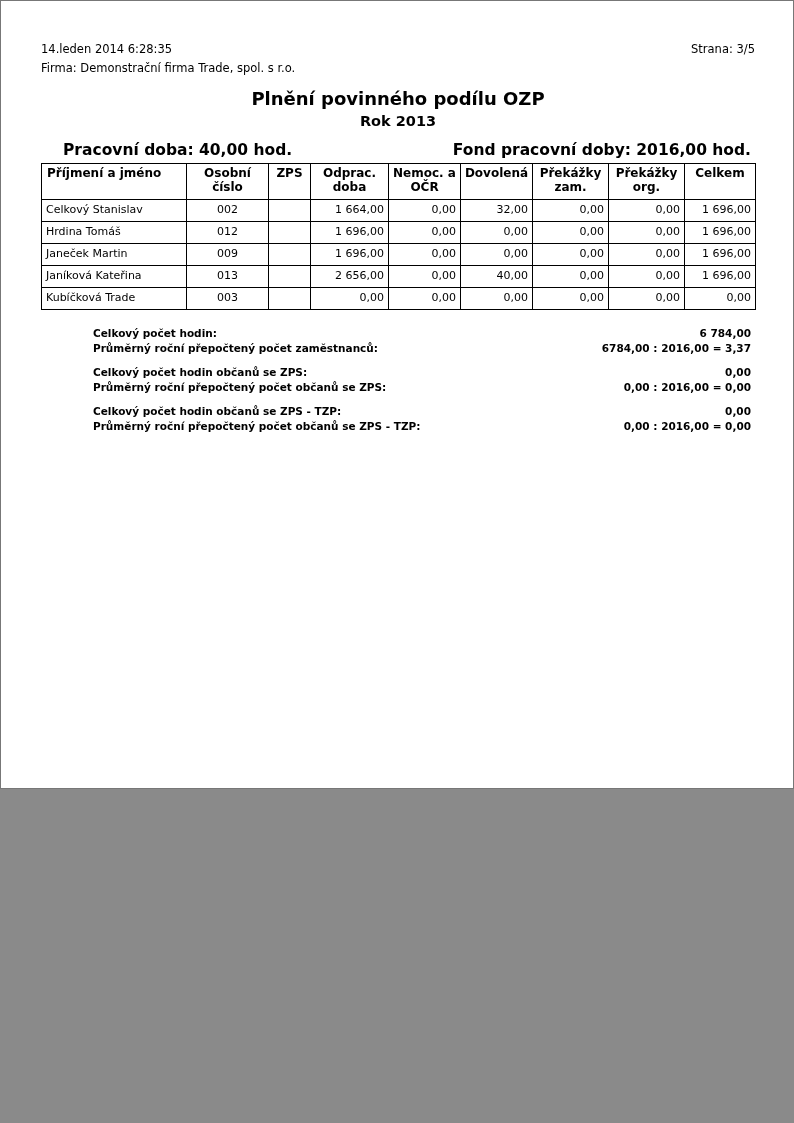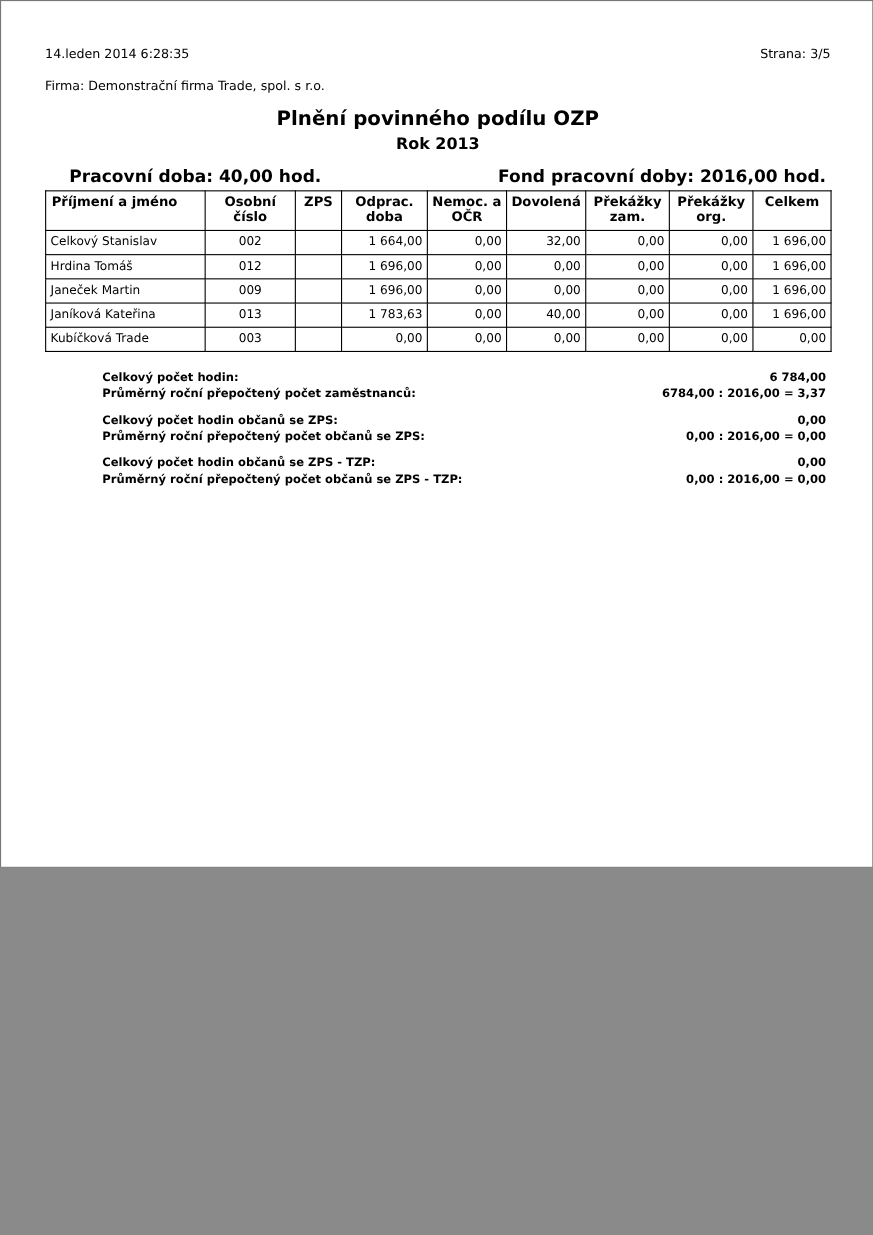--- a/index.html
+++ b/index.html
@@ -29,21 +29,21 @@
   .meta-row {
     display: flex;
     justify-content: space-between;
     align-items: baseline;
     font-size: 11.5px;
     color: #000;
   }
   .meta-left { line-height: 1.45; }
   .meta-right { font-size: 11.5px; }
   .datetime { letter-spacing: 0px; }
-  .firma { margin-top: 12px; }
+  .firma { margin-top: 2px; }
   .doc-title {
     text-align: center;
     font-size: 18px;
     font-weight: bold;
     margin-top: 12px;
     letter-spacing: 0px;
   }
   .doc-subtitle {
     text-align: center;
     font-size: 14.5px;
@@ -185,21 +185,21 @@
           <td class="num">0,00</td>
           <td class="num">0,00</td>
           <td class="num">0,00</td>
           <td class="num">0,00</td>
           <td class="num">1 696,00</td>
         </tr>
         <tr>
           <td class="name">Janíková Kateřina</td>
           <td class="num-center">013</td>
           <td class="num-center"></td>
-          <td class="num">1 783,63</td>
+          <td class="num">2 656,00</td>
           <td class="num">0,00</td>
           <td class="num">40,00</td>
           <td class="num">0,00</td>
           <td class="num">0,00</td>
           <td class="num">1 696,00</td>
         </tr>
         <tr>
           <td class="name">Kubíčková Trade</td>
           <td class="num-center">003</td>
           <td class="num-center"></td>

